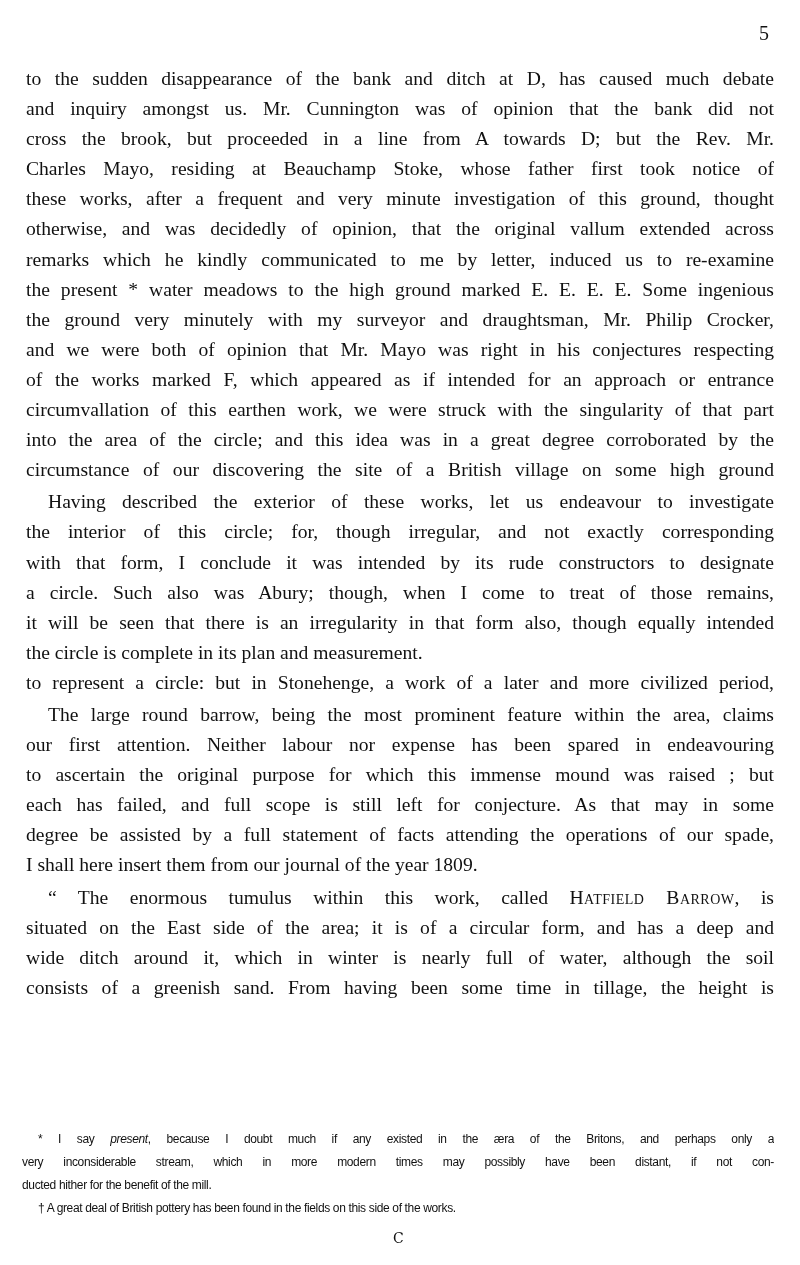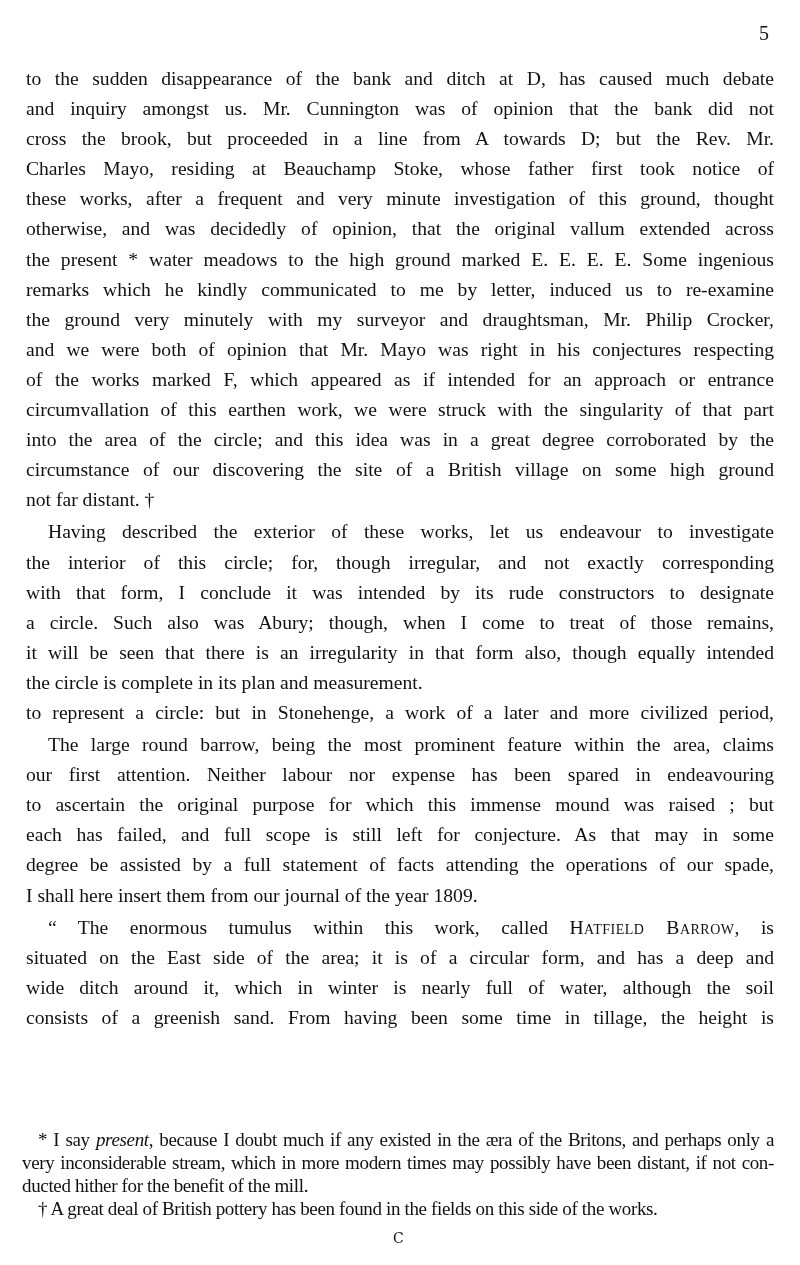--- a/index.html
+++ b/index.html
@@ -7,50 +7,49 @@
   .header { position: absolute; top: 20px; left: 0; width: 800px; height: 30px; }
   .running-title { position: absolute; left: 236px; top: 0; font-size: 19.5px; letter-spacing: 0.3px; white-space: nowrap; }
   .page-number { position: absolute; left: 759px; top: 2px; font-size: 20px; }
   .body-text { position: absolute; left: 26px; top: 64px; width: 748px; }
   .line { display: block; font-size: 19.6px; height: 30.1px; line-height: 30.1px; text-align: justify; text-align-last: justify; white-space: nowrap; overflow: visible; }
   .line.last { text-align-last: left; }
   .line.indent { padding-left: 22px; }
   .para-gap { height: 2px; }
   .sc { font-variant: small-caps; letter-spacing: 0.5px; }
   .footnotes { position: absolute; left: 22px; top: 1128px; width: 752px; }
-  .fn-line { display: block; font-size: 19px; height: 23px; line-height: 23px; text-align: justify; text-align-last: justify; white-space: nowrap; font-family: Liberation Serif, serif; letter-spacing: -0.35px; }
+  .fn-line { display: block; font-size: 12px; height: 23px; line-height: 23px; text-align: justify; text-align-last: justify; white-space: nowrap; font-family: Liberation Sans, sans-serif; letter-spacing: -0.35px; }
   .fn-line.last { text-align-last: left; }
   .fn-line.indent { padding-left: 16px; }
   .signature { position: absolute; left: 393px; top: 1230px; font-size: 14px; font-family: "DejaVu Serif", serif; }
 </style>
 </head>
 <body>
 
 <div class="header">
   <span class="page-number">5</span>
 </div>
 
 <div class="body-text">
 
   <div>
     <span class="line" style="white-space: normal; overflow: hidden;">to the sudden disappearance of the bank and ditch at D, has caused much debate</span>
     <span class="line" style="white-space: normal; overflow: hidden;">and inquiry amongst us.  Mr. Cunnington was of opinion that the bank did not</span>
     <span class="line" style="white-space: normal; overflow: hidden;">cross the brook, but proceeded in a line from A towards D; but the Rev. Mr.</span>
     <span class="line" style="white-space: normal; overflow: hidden;">Charles Mayo, residing at Beauchamp Stoke, whose father first took notice of</span>
     <span class="line" style="white-space: normal; overflow: hidden;">these works, after a frequent and very minute investigation of this ground, thought</span>
     <span class="line" style="white-space: normal; overflow: hidden;">otherwise, and was decidedly of opinion, that the original vallum extended across</span>
+    <span class="line" style="white-space: normal; overflow: hidden;">remarks which he kindly communicated to me by letter, induced us to re-examine</span>
     <span class="line" style="white-space: normal; overflow: hidden;">the present * water meadows to the high ground marked E. E. E. E.  Some ingenious</span>
-    <span class="line" style="white-space: normal; overflow: hidden;">remarks which he kindly communicated to me by letter, induced us to re-examine</span>
     <span class="line" style="white-space: normal; overflow: hidden;">the ground very minutely with my surveyor and draughtsman, Mr. Philip Crocker,</span>
     <span class="line" style="white-space: normal; overflow: hidden;">and we were both of opinion that Mr. Mayo was right in his conjectures respecting</span>
     <span class="line" style="white-space: normal; overflow: hidden;">of the works marked F, which appeared as if intended for an approach or entrance</span>
     <span class="line" style="white-space: normal; overflow: hidden;">circumvallation of this earthen work, we were struck with the singularity of that part</span>
     <span class="line" style="white-space: normal; overflow: hidden;">into the area of the circle;  and this idea was in a great degree corroborated by the</span>
     <span class="line" style="white-space: normal; overflow: hidden;">circumstance of our discovering the site of a British village on some high ground</span>
-    <span class="line last" style="white-space: normal; overflow: hidden;">not far distant. †</span>
   </div>
   <div class="para-gap"></div>
 
   <div>
     <span class="line indent" style="white-space: normal; overflow: hidden;">Having described the exterior of these works, let us endeavour to investigate</span>
     <span class="line" style="white-space: normal; overflow: hidden;">the interior of this circle; for, though irregular, and not exactly corresponding</span>
     <span class="line" style="white-space: normal; overflow: hidden;">with that form, I conclude it was intended by its rude constructors to designate</span>
     <span class="line" style="white-space: normal; overflow: hidden;">a circle.  Such also was Abury; though, when I come to treat of those remains,</span>
     <span class="line" style="white-space: normal; overflow: hidden;">it will be seen that there is an irregularity in that form also, though equally intended</span>
     <span class="line last" style="white-space: normal; overflow: hidden;">the circle is complete in its plan and measurement.</span>

